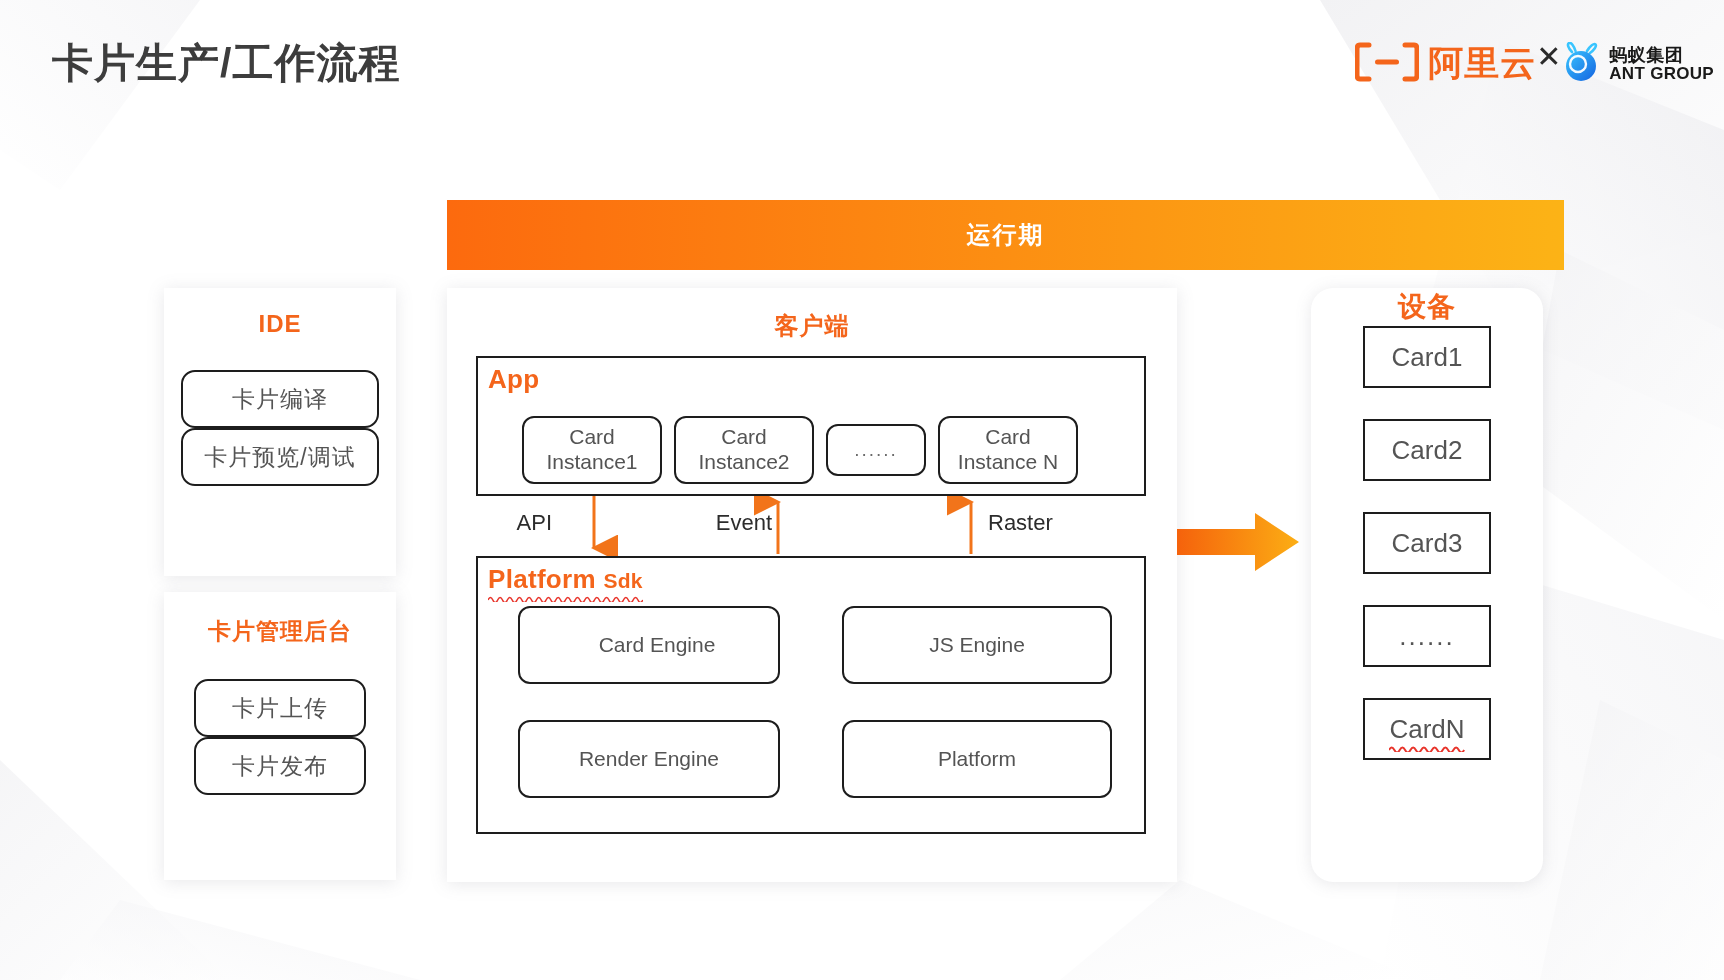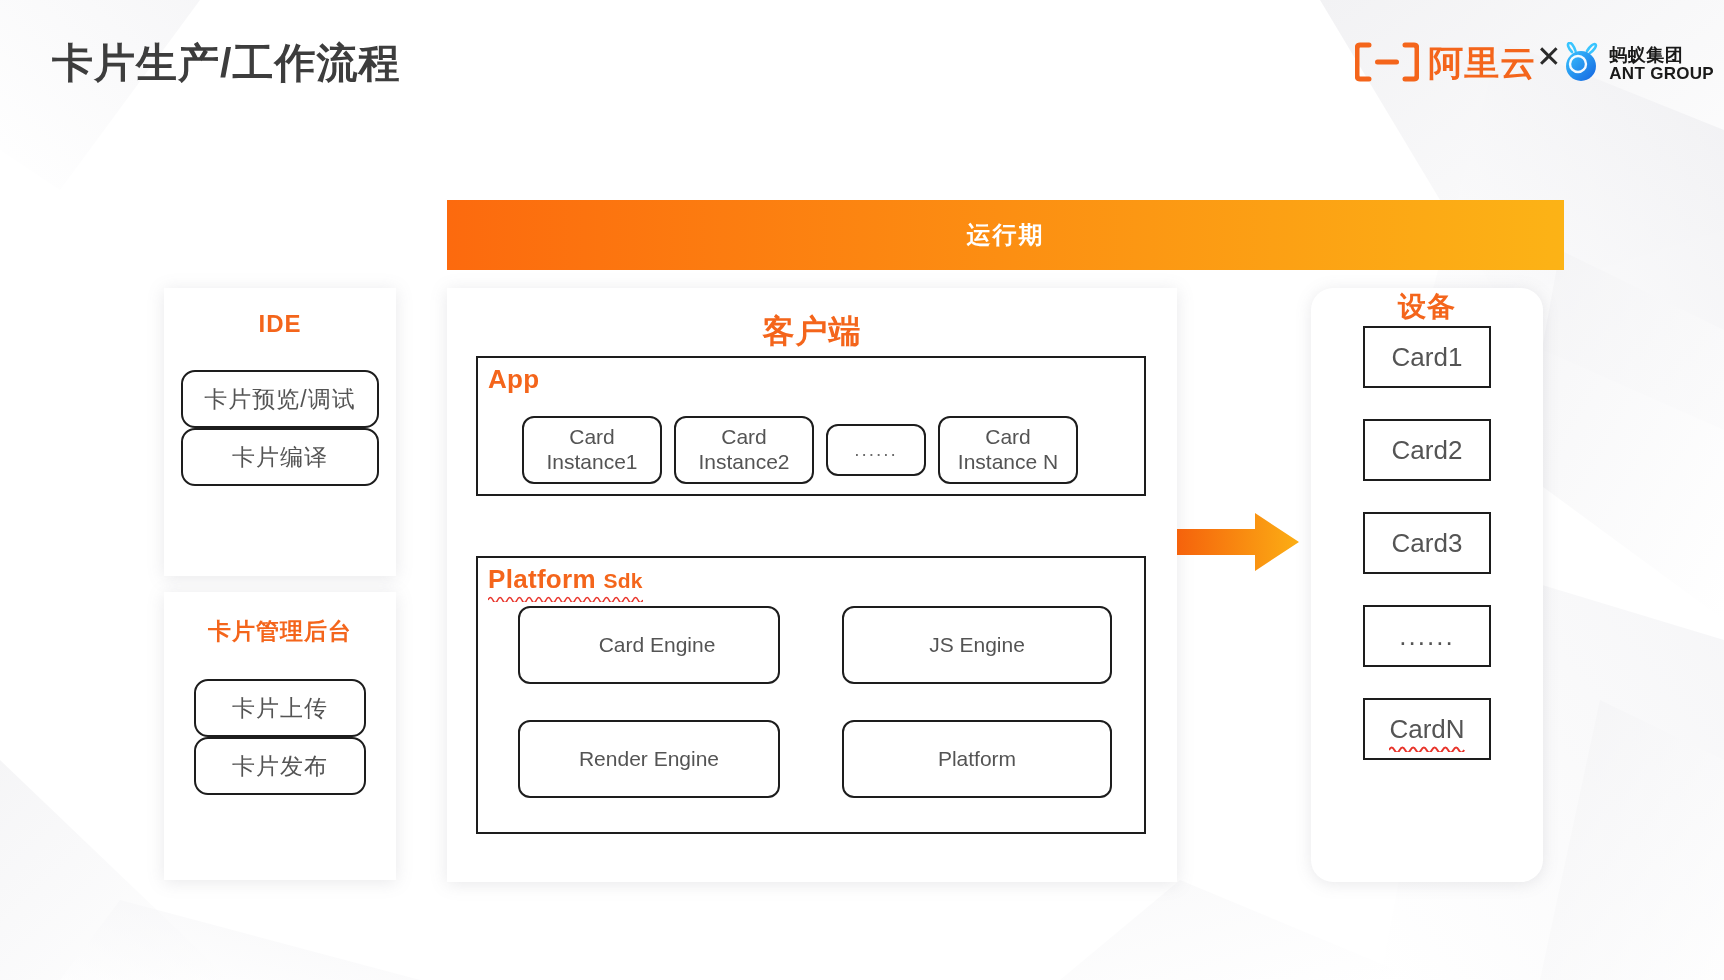--- a/index.html
+++ b/index.html
@@ -84,21 +84,21 @@
   }
   #panel-ide .pill { width: 198px; height: 58px; }
   #panel-ide .pill:nth-of-type(1) { margin-top: 26px; }
   #panel-ide .pill:nth-of-type(2) { margin-top: 32px; }
   #panel-admin .pill { width: 172px; height: 58px; }
   #panel-admin .pill:nth-of-type(1) { margin-top: 28px; }
   #panel-admin .pill:nth-of-type(2) { margin-top: 32px; }
 
   
   #panel-client { left: 447px; top: 288px; width: 730px; height: 594px; }
-  #panel-client .panel-title { margin-top: 22px; font-size: 32px; }
+  #panel-client .panel-title { margin-top: 22px; font-size: 24px; }
 
   .hardbox {
     position: absolute;
     border: 2px solid #1d1d1d;
     background: #ffffff;
   }
   .hardbox-label {
     position: absolute; left: 10px; top: 6px;
     color: #F4651B; font-weight: bold; font-size: 26px;
     letter-spacing: .3px; white-space: nowrap;
@@ -219,41 +219,59 @@
         <div class="ant-cn">蚂蚁集团</div>
         <div class="ant-en">ANT GROUP</div>
       </div>
     </div>
   </div>
 
   <div class="band" id="band-run">运行期</div>
 
   <div class="panel" id="panel-ide">
     <div class="panel-title">IDE</div>
+    <div class="pill">卡片编译</div>
     <div class="pill">卡片预览/调试</div>
-    <div class="pill">卡片编译</div>
   </div>
 
   <div class="panel" id="panel-admin">
     <div class="panel-title">卡片管理后台</div>
     <div class="pill">卡片上传</div>
     <div class="pill">卡片发布</div>
   </div>
 
   <div class="panel" id="panel-client">
     <div class="panel-title">客户端</div>
 
     <div class="hardbox" id="box-app">
       <div class="hardbox-label">App</div>
       <div class="rbox" id="ci1">Card<br>Instance1</div>
       <div class="rbox" id="ci2">Card<br>Instance2</div>
       <div class="rbox ellipsis-dots" id="ci3">......</div>
       <div class="rbox" id="ci4">Card<br>Instance N</div>
     </div>
 
+    <div class="connectors">
+      <svg width="670" height="60" viewBox="0 0 670 60">
+        <defs>
+          <marker id="arrDown" markerWidth="9" markerHeight="9" refX="4.5" refY="8" orient="auto">
+            <path d="M0,0 L9,0 L4.5,9 Z" fill="#F2741A"></path>
+          </marker>
+          <marker id="arrUp" markerWidth="9" markerHeight="9" refX="4.5" refY="8" orient="auto">
+            <path d="M0,0 L9,0 L4.5,9 Z" fill="#F2741A"></path>
+          </marker>
+        </defs>
+        <line x1="118" y1="0" x2="118" y2="52" stroke="#F2741A" stroke-width="3" marker-end="url(#arrDown)"></line>
+        <line x1="302" y1="58" x2="302" y2="6" stroke="#F2741A" stroke-width="3" marker-end="url(#arrUp)"></line>
+        <line x1="495" y1="58" x2="495" y2="6" stroke="#F2741A" stroke-width="3" marker-end="url(#arrUp)"></line>
+      </svg>
+      <div class="conn-label" style="left:76px; transform:translateX(-100%);">API</div>
+      <div class="conn-label" style="left:296px; transform:translateX(-100%);">Event</div>
+      <div class="conn-label" style="left:512px;">Raster</div>
+    </div>
 
     <div class="hardbox" id="box-sdk">
       <div class="hardbox-label sdk-label">
         <span style="position:relative; display:inline-block;">
           <span>Platform </span>
           <span class="sdk-small">Sdk</span>
           <svg class="squiggle-u" viewBox="0 0 160 8" preserveAspectRatio="none">
             <path d="M0,6 Q2.5,1 5,6 T10,6 T15,6 T20,6 T25,6 T30,6 T35,6 T40,6 T45,6 T50,6 T55,6 T60,6 T65,6 T70,6 T75,6 T80,6 T85,6 T90,6 T95,6 T100,6 T105,6 T110,6 T115,6 T120,6 T125,6 T130,6 T135,6 T140,6 T145,6 T150,6 T155,6 T160,6" fill="none" stroke="#E8352C" stroke-width="1.6"></path>
           </svg>
         </span>

